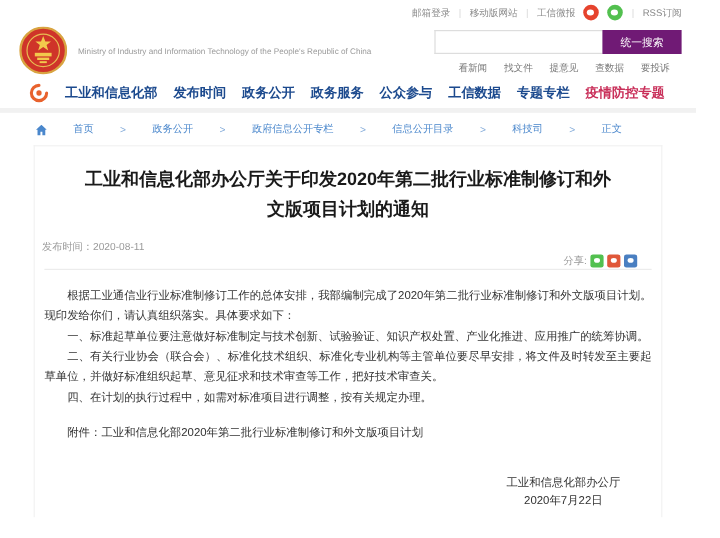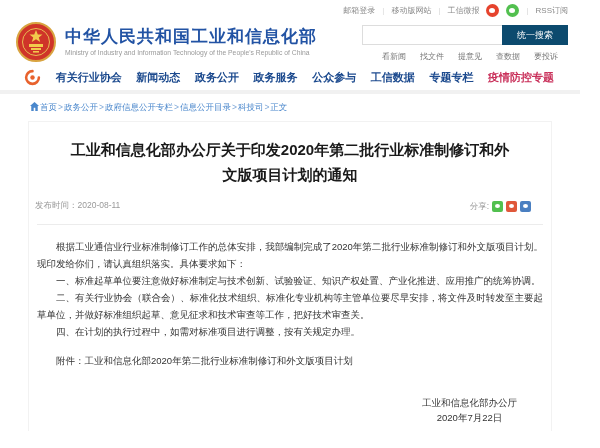--- a/index.html
+++ b/index.html
@@ -29,54 +29,54 @@
   .emblem { width:40px; height:40px; flex:0 0 auto; }
   .brand-title { font-size:17px; font-weight:bold; color:#2253a4; letter-spacing:1px; line-height:1.1; }
   .brand-sub { font-size:6.8px; color:#9a9a9a; margin-top:3px; }
   .search-area { width:206px; padding-top:5px; }
   .search-row { display:flex; height:20px; }
   .search-row input {
     flex:1; border:1px solid #ddd; border-right:none; outline:none;
     font-size:9px; padding:0 5px; color:#555; background:#fff;
   }
   .search-row button {
-    width:66px; background:#0c4a6e; color:#fff; border:none; font-size:9px;
+    width:66px; background:#701a75; color:#fff; border:none; font-size:9px;
     cursor:pointer; font-family:inherit;
   }
   .quick-links { display:flex; justify-content:space-between; margin-top:6px; padding:0 10px 0 20px; font-size:8px; color:#777; }
   .quick-links span { cursor:pointer; }
   
   .nav {
     height:30px; display:flex; align-items:center; justify-content:space-between;
     padding:0 26px 0 24px; border-bottom:4px solid #f1f1f1;
     font-size:11px; font-weight:bold;
   }
   .nav-logo { width:17px; height:17px; }
   .nav-item { color:#1c4a8e; cursor:pointer; white-space:nowrap; }
   .nav-item.alert { color:#c9305a; }
   
   .breadcrumb {
-    display:flex; align-items:flex-start; gap:1px; padding:8px 0 7px 30px;
+    display:flex; align-items:center; gap:22px; padding:8px 0 7px 30px;
     font-size:8.5px; color:#4a87cc;
   }
   .breadcrumb .crumb { cursor:pointer; white-space:nowrap; }
   .breadcrumb .bsep { color:#7fa8d8; }
   .home-icon { width:9px; height:9px; display:block; }
   
   .article {
     margin:0 28px; border:1px solid #f2f2f2; border-bottom:none;
     padding:16px 6px 10px; min-height:310px;
   }
   .article-title {
     font-size:15px; font-weight:bold; color:#1a1a1a; text-align:center;
     line-height:1.65; margin:0 30px 12px;
   }
   .meta { position:relative; height:15px; }
   .publish { text-align:left; font-size:8.5px; color:#999; }
-  .share { position:absolute; right:14px; top:1px; display:flex; align-items:center; gap:3px; font-size:8.5px; color:#999; }
+  .share { position:absolute; right:14px; top:12px; display:flex; align-items:center; gap:3px; font-size:8.5px; color:#999; }
   .share-icon { width:11px; height:11px; border-radius:2px; display:inline-block; position:relative; cursor:pointer; }
   .share-icon::after { content:""; position:absolute; left:3px; top:3px; width:5px; height:4px; background:#fff; border-radius:50%; }
   .share-icon.s-wechat { background:#52c04f; }
   .share-icon.s-weibo { background:#e0583a; }
   .share-icon.s-qq { background:#4a7fc1; }
   .divider { border-bottom:1px solid #ececec; margin:9px 2px 13px; }
   .body-text { padding:0 2px; }
   .body-text p {
     font-size:9.5px; color:#333; line-height:17px; text-indent:2em;
     text-align:justify;
@@ -108,21 +108,20 @@
     <div class="brand">
       <svg class="emblem" viewBox="0 0 40 40">
         <circle cx="20" cy="20" r="19" fill="#cf3429" stroke="#d9a441" stroke-width="2"></circle>
         <circle cx="20" cy="20" r="13.5" fill="none" stroke="#e8bc52" stroke-width="1"></circle>
         <polygon points="20,8 21.8,12.6 26.5,12.6 22.8,15.5 24.2,20 20,17.2 15.8,20 17.2,15.5 13.5,12.6 18.2,12.6" fill="#f2c94c"></polygon>
         <rect x="13" y="22" width="14" height="3" fill="#f2c94c"></rect>
         <rect x="15" y="26" width="10" height="2" fill="#f2c94c"></rect>
         <rect x="17" y="29" width="6" height="1.6" fill="#f2c94c"></rect>
       </svg>
       <div>
-        <div class="brand-title">中华人民共和国工业和信息化部</div>
         <div class="brand-sub">Ministry of Industry and Information Technology of the People's Republic of China</div>
       </div>
     </div>
     <div class="search-area">
       <div class="search-row">
         <input type="text" value="" style="">
         <button>统一搜索</button>
       </div>
       <div class="quick-links">
         <span>看新闻</span>
@@ -132,22 +131,22 @@
         <span>要投诉</span>
       </div>
     </div>
   </div>
 
   <div class="nav">
     <svg class="nav-logo" viewBox="0 0 20 20">
       <path d="M10 2.5 a7.5 7.5 0 1 0 7.5 7.5" stroke="#e8622d" stroke-width="3" fill="none" stroke-linecap="round"></path>
       <circle cx="10" cy="10" r="2.6" fill="#e8622d"></circle>
     </svg>
-    <span class="nav-item">有关行业协会</span>
-    <span class="nav-item">新闻动态</span>
+    <span class="nav-item">工业和信息化部</span>
+    <span class="nav-item">发布时间</span>
     <span class="nav-item">政务公开</span>
     <span class="nav-item">政务服务</span>
     <span class="nav-item">公众参与</span>
     <span class="nav-item">工信数据</span>
     <span class="nav-item">专题专栏</span>
     <span class="nav-item alert">疫情防控专题</span>
   </div>
 
   <div class="breadcrumb">
     <svg class="home-icon" viewBox="0 0 10 10">

